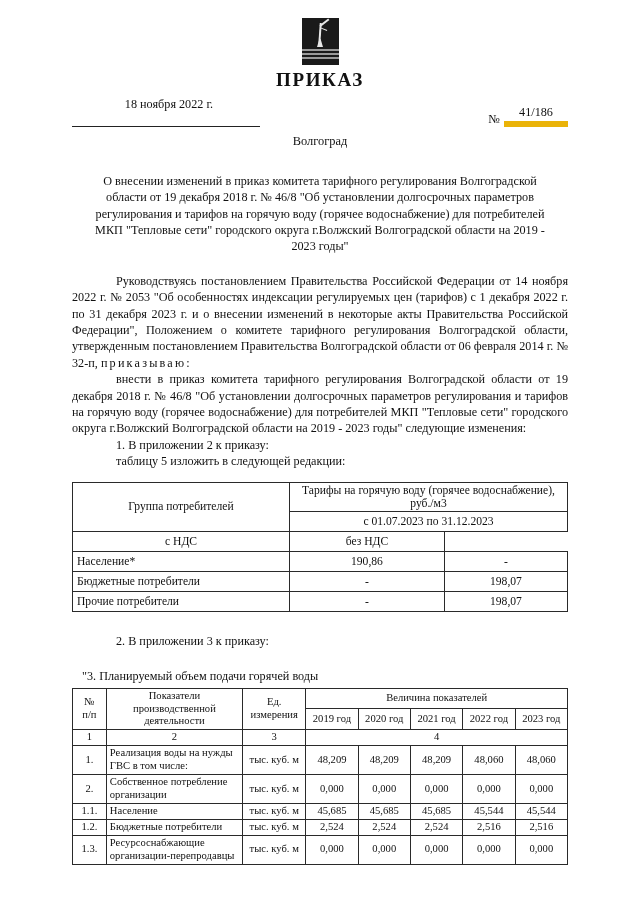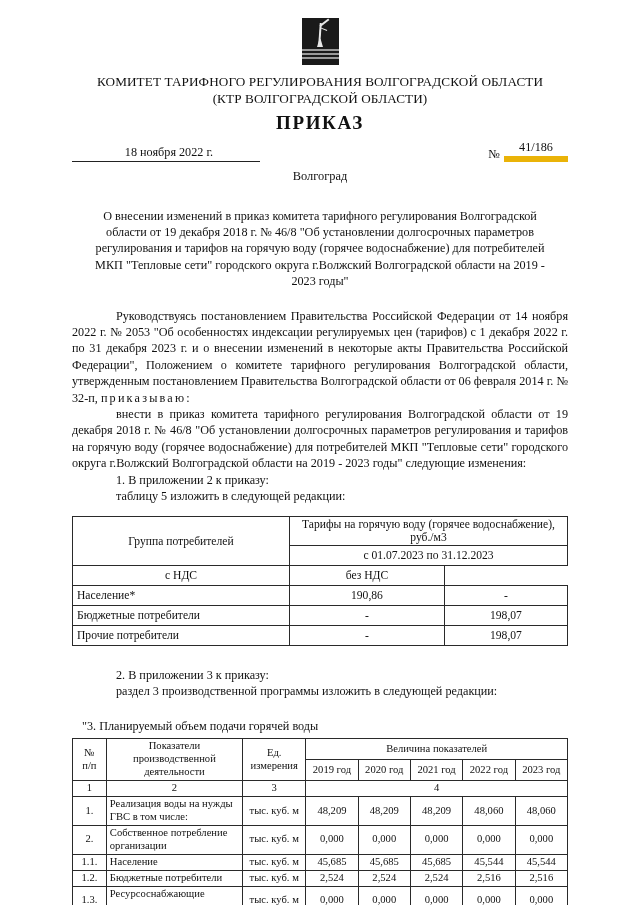--- a/index.html
+++ b/index.html
@@ -109,21 +109,21 @@
     display: flex;
     justify-content: space-between;
     align-items: flex-end;
     margin-top: 6px;
     font-size: 12.2px;
   }
   .date-field {
     border-bottom: 1px solid #222;
     width: 182px;
     text-align: center;
-    padding-bottom: 1px;
+    padding-bottom: 14px;
     padding-left: 6px;
   }
   .num-field {
     display: flex;
     align-items: flex-end;
     gap: 4px;
   }
   .num-label { font-size: 12.2px; }
   .num-value {
     border-bottom: 6px solid #eab308;
@@ -226,24 +226,20 @@
       <div class="figure"></div>
       <div class="arm"></div>
       <div class="arm2"></div>
       <div class="skirt"></div>
       <div class="stripe s1"></div>
       <div class="stripe s2"></div>
       <div class="stripe s3"></div>
     </div>
   </div>
 
-  <div class="org-title">
-    <div>КОМИТЕТ ТАРИФНОГО РЕГУЛИРОВАНИЯ ВОЛГОГРАДСКОЙ ОБЛАСТИ</div>
-    <div class="line2">(КТР ВОЛГОГРАДСКОЙ ОБЛАСТИ)</div>
-  </div>
 
   <div class="doc-type">ПРИКАЗ</div>
 
   <div class="datenum-row">
     <div class="date-field">18 ноября 2022 г.</div>
     <div class="num-field">
       <span class="num-label">№</span>
       <span class="num-value">41/186</span>
     </div>
   </div>
@@ -285,21 +281,20 @@
     </tr>
     <tr>
       <td class="t-left">Прочие потребители</td>
       <td class="t-center">-</td>
       <td class="t-center">198,07</td>
     </tr>
   </tbody>
     </table>
 
   <div class="sect-title">2. В приложении 3 к приказу:</div>
-  <div class="sect-sub">раздел 3 производственной программы изложить в следующей редакции:</div>
 
   <div class="plan-title">"3. Планируемый объем подачи горячей воды</div>
 
   <table class="volume-table">
     <tbody>
         <tr class="hdr">
       <td class="c-np" rowspan="2">
         <div>№</div>
         <div>п/п</div>
       </td>

